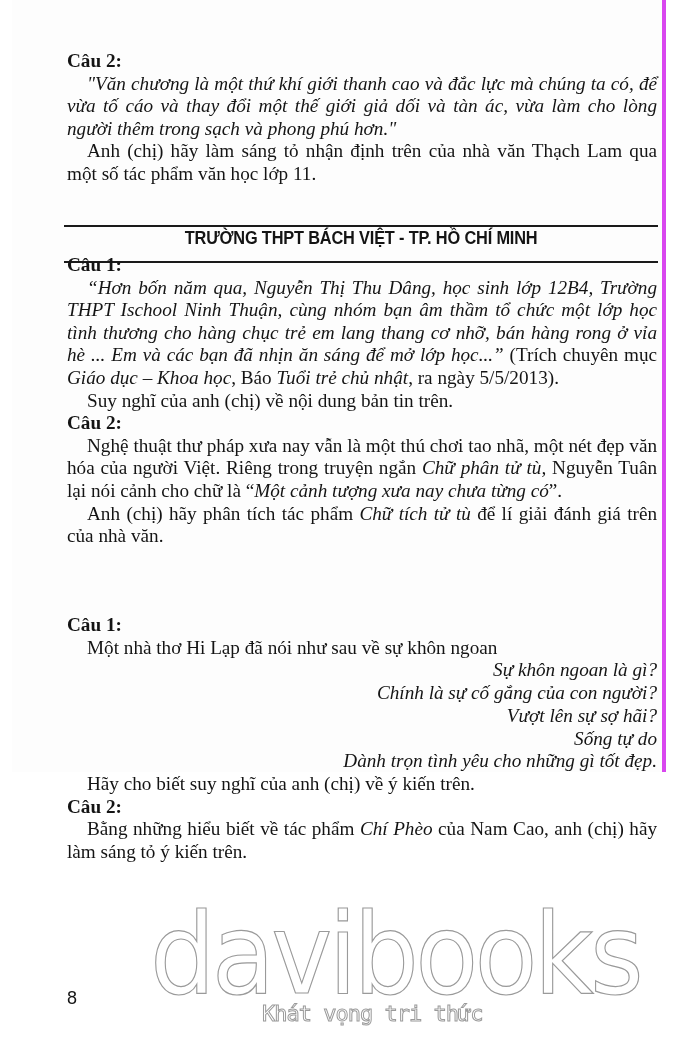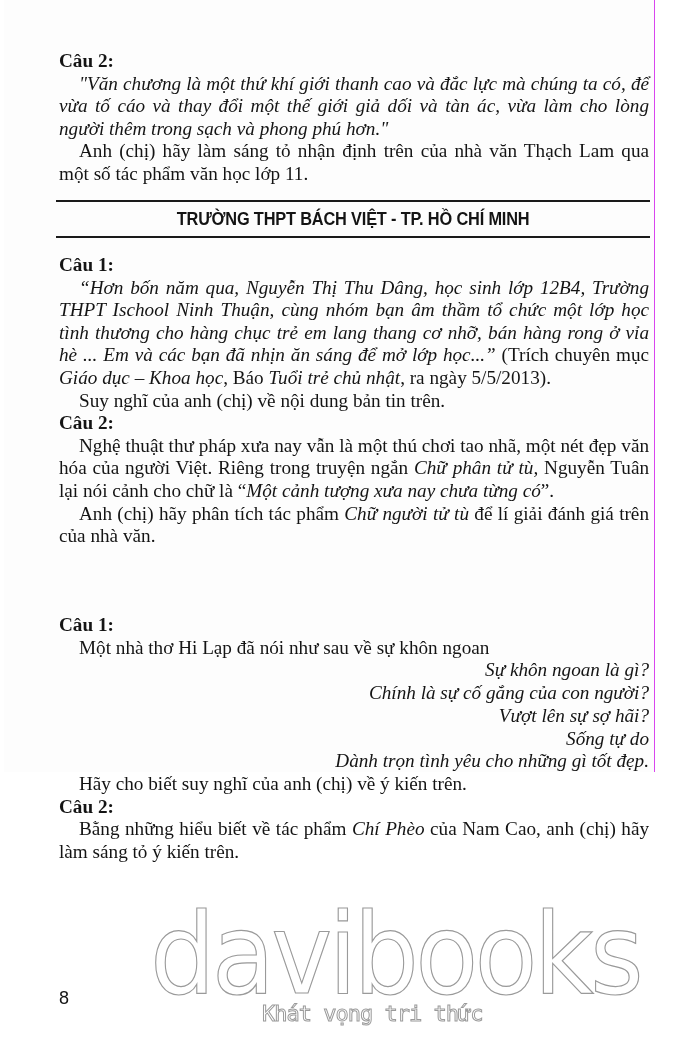--- a/index.html
+++ b/index.html
@@ -1,34 +1,34 @@
 <!DOCTYPE html>
 <html><head>
 <meta charset="utf-8">
 <style>
   html, body { margin: 0; padding: 0; }
   body {
     width: 700px; height: 1046px; background: #ffffff; position: relative; overflow: hidden;
     font-family: "Liberation Serif", "DejaVu Serif", serif; color: #141414;
   }
   .page {
-    position: absolute; left: 4px; top: 0; width: 650px; height: 772px;
-    background: #fdfdfd; border-right: 1px solid #d946ef;
+    position: absolute; left: 12px; top: 0; width: 650px; height: 772px;
+    background: #fdfdfd; border-right: 4px solid #d946ef;
   }
   .text { position: absolute; left: 55px; width: 590px; font-size: 19.2px; line-height: 22.6px; }
   .label { font-weight: bold; }
   p { margin: 0; text-align: justify; text-align-last: left; }
   .ind { text-indent: 20px; }
   i, .it { font-style: italic; }
   .poem { padding-left: 98px; font-style: italic; }
   .poem div { line-height: 22.8px; text-align: right; }
   .school {
     position: absolute; left: 52px; width: 594px; height: 34px;
     border-top: 2px solid #1a1a1a; border-bottom: 2px solid #1a1a1a;
-    display: flex; align-items: center; justify-content: center;
+    display: flex; align-items: flex-start; justify-content: center; margin-top: 25px;
   }
   .school span {
     font-family: "Liberation Sans", "DejaVu Sans", sans-serif; font-weight: bold;
     font-size: 19px; letter-spacing: -0.2px; transform: scaleX(0.86); display: inline-block;
     white-space: nowrap;
   }
   .pageno {
     position: absolute; left: 55px; top: 988px;
     font-family: "Liberation Sans", sans-serif; font-size: 18px;
   }
@@ -57,21 +57,21 @@
   <div class="school" style="top:200px;">
     <span>TRƯỜNG THPT BÁCH VIỆT - TP. HỒ CHÍ MINH</span>
   </div>
 
   <div class="text" style="top:254px;">
     <div class="label">Câu 1:</div>
     <p class="ind"><i>“Hơn bốn năm qua, Nguyễn Thị Thu Dâng, học sinh lớp 12B4, Trường THPT Ischool Ninh Thuận, cùng nhóm bạn âm thầm tổ chức một lớp học tình thương cho hàng chục trẻ em lang thang cơ nhỡ, bán hàng rong ở vỉa hè ... Em và các bạn đã nhịn ăn sáng để mở lớp học...”</i><span> (Trích chuyên mục </span><i>Giáo dục – Khoa học</i><span>, Báo </span><i>Tuổi trẻ chủ nhật</i><span>, ra ngày 5/5/2013).</span></p>
     <p class="ind">Suy nghĩ của anh (chị) về nội dung bản tin trên.</p>
     <div class="label">Câu 2:</div>
     <p class="ind"><span>Nghệ thuật thư pháp xưa nay vẫn là một thú chơi tao nhã, một nét đẹp văn hóa của người Việt. Riêng trong truyện ngắn </span><i>Chữ phân tử tù,</i><span> Nguyễn Tuân lại nói cảnh cho chữ là “</span><i>Một cảnh tượng xưa nay chưa từng có</i><span>”.</span></p>
-    <p class="ind"><span>Anh (chị) hãy phân tích tác phẩm </span><i>Chữ người tử tù</i><span> để lí giải đánh giá trên của nhà văn.</span></p>
+    <p class="ind"><span>Anh (chị) hãy phân tích tác phẩm </span><i>Chữ tích tử tù</i><span> để lí giải đánh giá trên của nhà văn.</span></p>
   </div>
 
 
   <div class="text" style="top:614px;">
     <div class="label">Câu 1:</div>
     <p class="ind">Một nhà thơ Hi Lạp đã nói như sau về sự khôn ngoan</p>
     <div class="poem">
       <div>Sự khôn ngoan là gì?</div>
       <div>Chính là sự cố gắng của con người?</div>
       <div>Vượt lên sự sợ hãi?</div>

